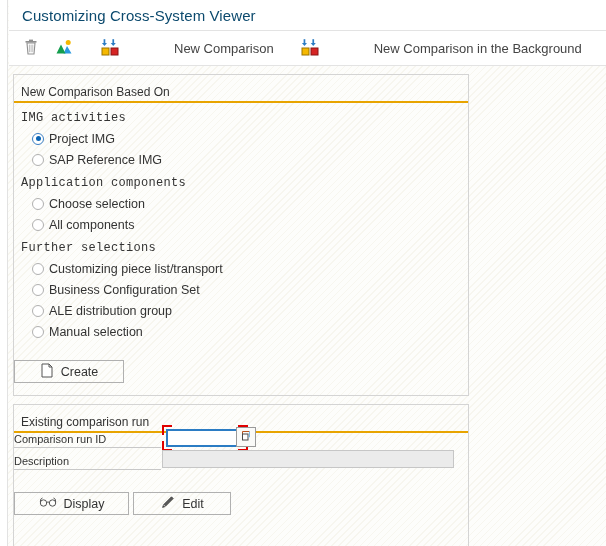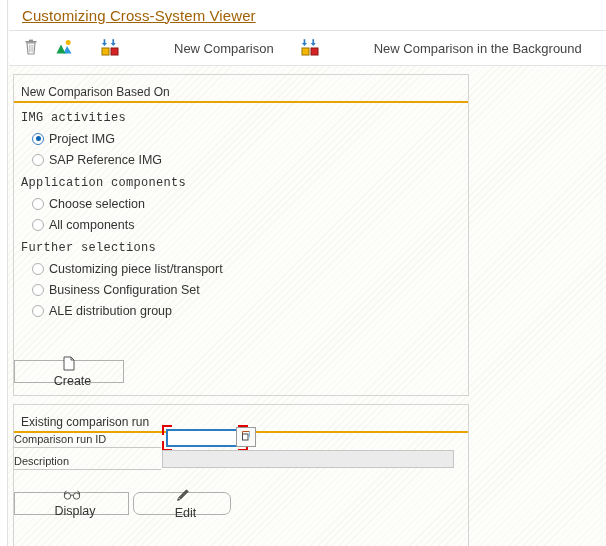--- a/index.html
+++ b/index.html
@@ -48,24 +48,23 @@
     width: 597px; height: 31px;
     background: #ffffff;
     border-bottom: 1px solid #e3e3e3;
     box-sizing: border-box;
     display: flex;
     align-items: center;
   }
   #title-text {
     padding-left: 13px;
     font-size: 15px;
-    color: #a16207;
+    color: #0c4a6e;
     letter-spacing: 0.1px;
     white-space: nowrap;
-    text-decoration: underline;
   }
 
   
   #toolbar {
     position: absolute;
     left: 9px; top: 31px;
     width: 597px; height: 35px;
     background: #ffffff;
     border-bottom: 1px solid #e3e3e3;
     box-sizing: border-box;
@@ -176,39 +175,37 @@
     align-items: center;
     justify-content: center;
     height: 23px;
     border: 1px solid #b0b0b0;
     background: transparent;
     box-sizing: border-box;
     font-size: 12.5px;
     color: #333333;
     cursor: default;
     white-space: nowrap;
-    flex-direction: column;
   }
   .btn .btn-label { margin-left: 7px; }
 
   #create-btn {
     position: absolute;
     left: 14px; top: 360px;
     width: 110px;
   }
   #display-btn {
     position: absolute;
     left: 14px; top: 492px;
     width: 115px;
   }
   #edit-btn {
     position: absolute;
     left: 133px; top: 492px;
     width: 98px;
-    border-radius: 7px;
   }
 
   
   .form-row {
     position: absolute;
     display: flex;
     align-items: center;
     height: 21px;
   }
   .form-label {
@@ -406,20 +403,24 @@
       <div class="radio-row">
         <span class="radio-mark"></span>
         <span class="radio-label">Business Configuration Set</span>
       </div>
 
       <div class="radio-row">
         <span class="radio-mark"></span>
         <span class="radio-label">ALE distribution group</span>
       </div>
 
+      <div class="radio-row">
+        <span class="radio-mark"></span>
+        <span class="radio-label">Manual selection</span>
+      </div>
 
     </div>
   </div>
 
   <div class="btn" id="create-btn">
     <span class="icn">
       <svg width="14" height="15" viewBox="0 0 14 15">
         <path d="M2 1 L9 1 L12 4 L12 14 L2 14 Z" fill="#ffffff" stroke="#555555" stroke-width="1"></path>
         <path d="M9 1 L9 4 L12 4" fill="none" stroke="#555555" stroke-width="1"></path>
       </svg>

